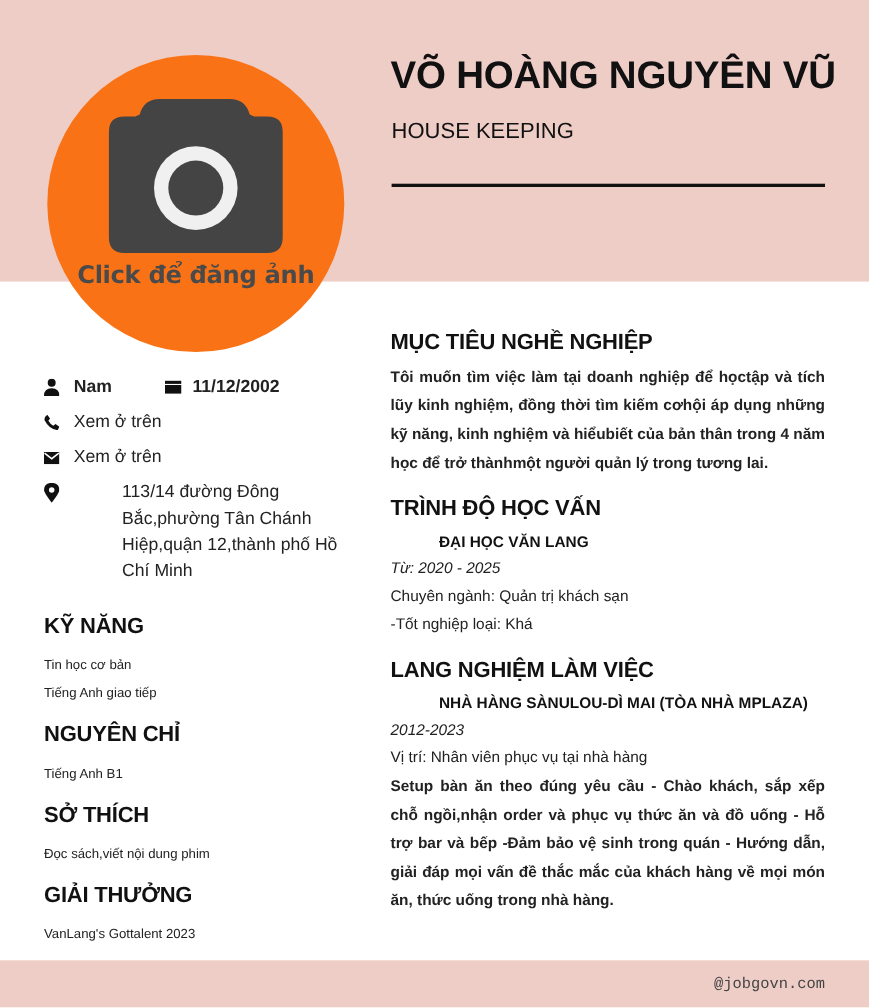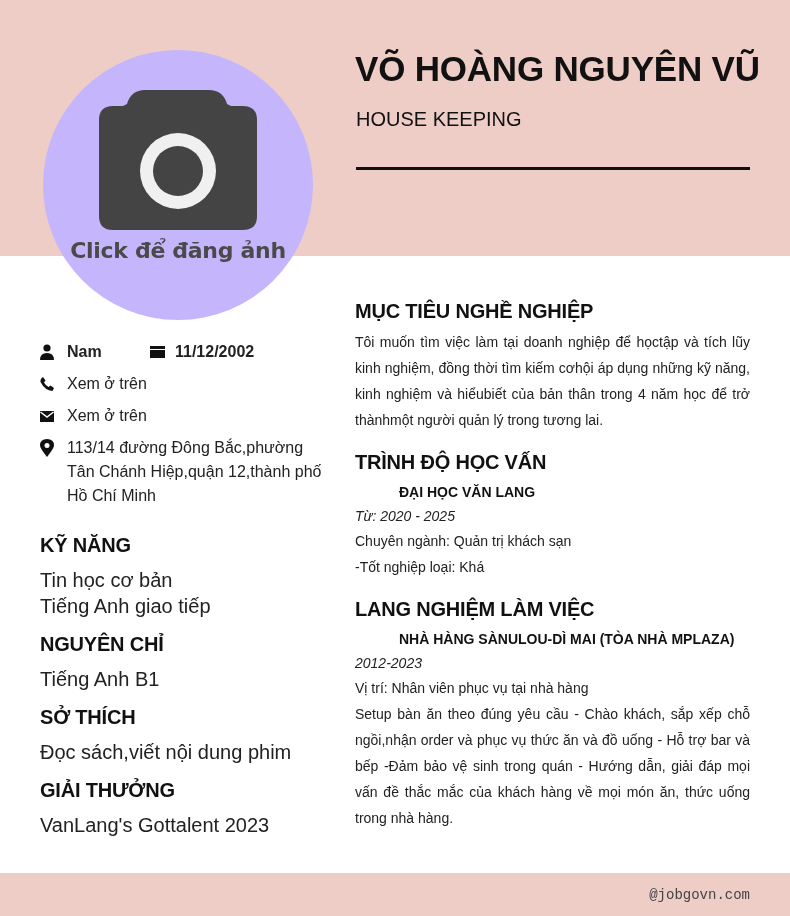--- a/index.html
+++ b/index.html
@@ -3,43 +3,43 @@
   <meta charset="utf-8">
   <style>
     * { box-sizing: border-box; margin: 0; padding: 0; }
     html, body { width: 790px; height: 916px; background: #ffffff; overflow: hidden; }
     body { font-family: "Liberation Sans", "DejaVu Sans", sans-serif; color: #111; position: relative; }
 
     .header-band { position: absolute; left: 0; top: 0; width: 790px; height: 256px; background: #efcdc7; }
     .footer-band { position: absolute; left: 0; top: 873px; width: 790px; height: 43px; background: #efcdc7; }
     .footer-text { position: absolute; right: 40px; top: 887px; font-family: "Liberation Mono", "DejaVu Sans Mono", monospace; font-size: 14px; color: #444; }
 
-    .avatar { position: absolute; left: 43px; top: 50px; width: 270px; height: 270px; border-radius: 50%; background: #c4b5fd; cursor: pointer; }
+    .avatar { position: absolute; left: 43px; top: 50px; width: 270px; height: 270px; border-radius: 50%; background: #f97316; cursor: pointer; }
     .avatar svg { position: absolute; left: 54px; top: 40px; }
     .avatar-label { position: absolute; left: 0; width: 270px; top: 188px; text-align: center; font-family: "DejaVu Sans", sans-serif; font-size: 22px; font-weight: bold; color: #4a4a4a; letter-spacing: -0.3px; }
 
     .name { position: absolute; left: 355px; top: 49px; font-size: 35px; font-weight: bold; color: #111; letter-spacing: -0.2px; }
     .job-title { position: absolute; left: 356px; top: 108px; font-size: 20px; color: #111; }
     .title-rule { position: absolute; left: 356px; top: 167px; width: 394px; height: 3px; background: #111; }
 
     .left-col { position: absolute; left: 40px; top: 340px; width: 285px; }
     .info-row { display: flex; align-items: flex-start; font-size: 16px; line-height: 24px; margin-bottom: 8px; color: #222; }
     .info-icon { width: 14px; height: 24px; display: flex; align-items: center; justify-content: center; margin-right: 13px; flex-shrink: 0; }
     .info-row.gender { position: relative; font-weight: bold; }
     .dob { position: absolute; left: 110px; top: 0; display: flex; align-items: flex-start; }
     .dob .info-icon { margin-right: 10px; width: 15px; }
 
     .section-title { font-size: 20px; font-weight: bold; color: #111; margin-bottom: 10px; letter-spacing: -0.2px; }
     .left-section { margin-bottom: 14px; }
-    .left-item { font-size: 20px; line-height: 26px; color: #222; }
+    .left-item { font-size: 12px; line-height: 26px; color: #222; }
 
     .right-col { position: absolute; left: 355px; top: 300px; width: 395px; }
     .right-section { margin-bottom: 18px; }
     .right-section .section-title { margin-bottom: 6px; }
-    .para { font-size: 14px; line-height: 26px; text-align: justify; color: #222; }
+    .para { font-size: 14px; line-height: 26px; text-align: justify; color: #222; font-weight: bold; }
     .org { font-size: 14px; font-weight: bold; line-height: 24px; color: #111; margin-left: 44px; }
     .period { font-size: 14px; font-style: italic; line-height: 24px; color: #222; }
     .line { font-size: 14px; line-height: 26px; color: #222; }
   </style>
 </head>
 <body>
 
 <div class="header-band"></div>
 
 <div class="avatar">
@@ -84,21 +84,21 @@
   </div>
   <div class="info-row">
     <span class="info-icon">
       <svg width="14" height="11" viewBox="0 0 14 11">
           <path d="M0 0 L14 0 L14 11 L0 11 Z" fill="#111"></path>
           <path d="M0.5 1 L7 6 L13.5 1" fill="none" stroke="#fff" stroke-width="1.4"></path>
         </svg>
     </span>
     <span>Xem ở trên</span>
   </div>
-  <div class="info-row" style="margin-bottom:26px;">
+  <div class="info-row" style="margin-bottom:26px;gap:44px;">
     <span class="info-icon">
       <svg width="14" height="18" viewBox="0 0 14 18">
           <path d="M7 18 Q0 9 0 6.5 Q0 0 7 0 Q14 0 14 6.5 Q14 9 7 18 Z" fill="#111"></path>
           <circle cx="7" cy="6.5" r="2.5" fill="#fff"></circle>
         </svg>
     </span>
     <span>113/14 đường Đông Bắc,phường Tân Chánh Hiệp,quận 12,thành phố Hồ Chí Minh</span>
   </div>
 
   <div class="left-section">

